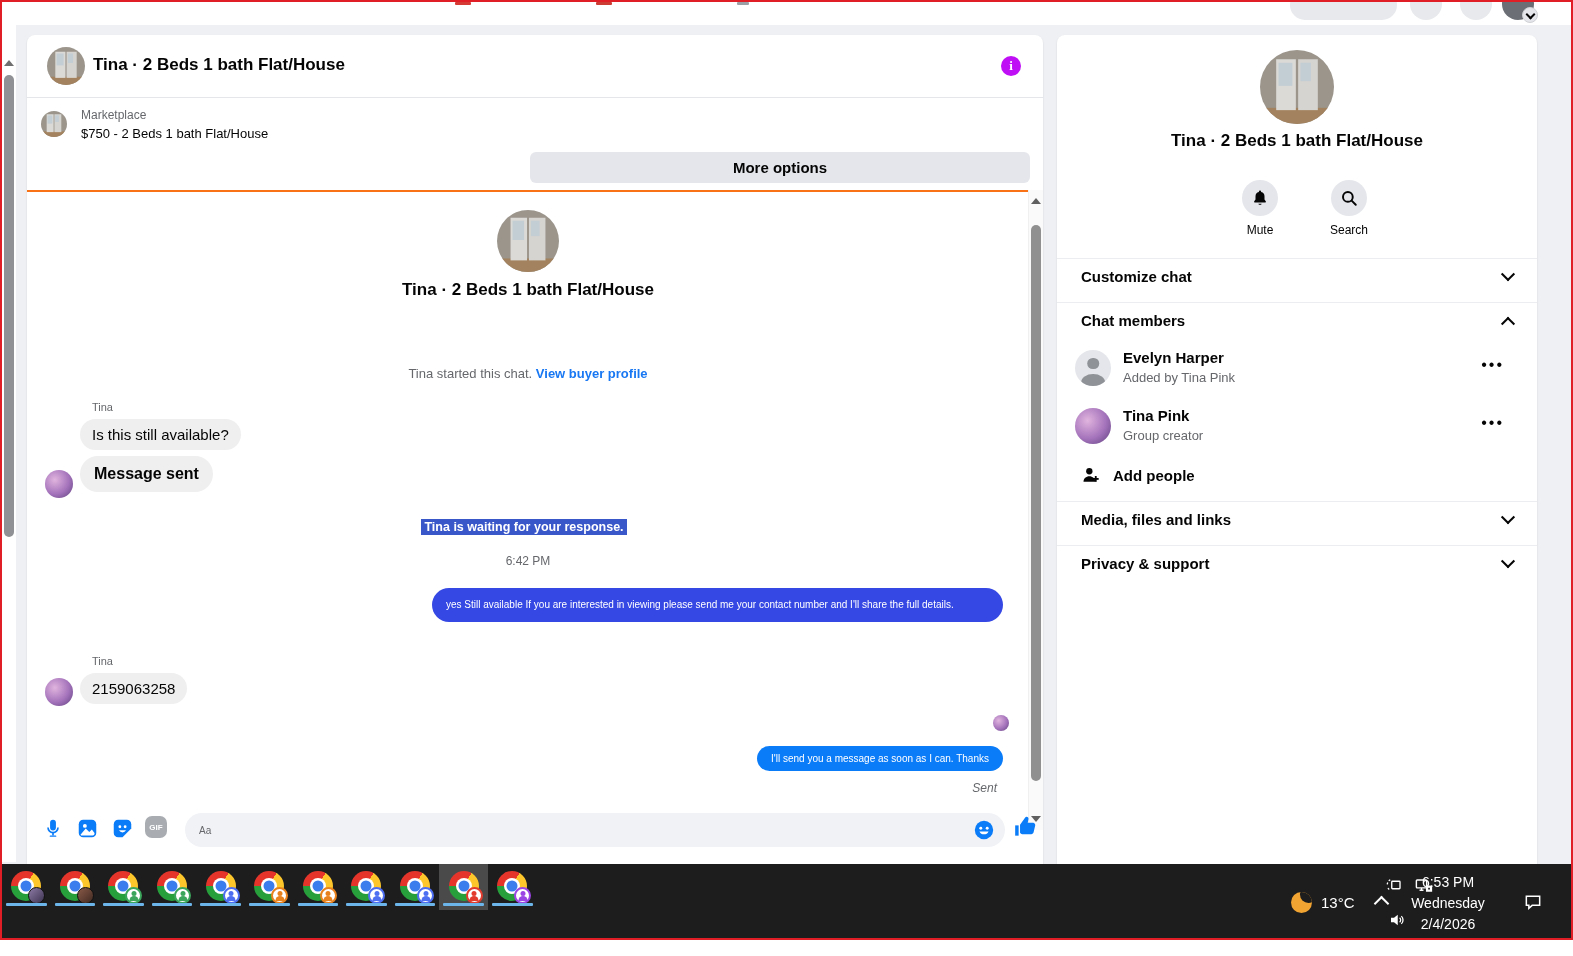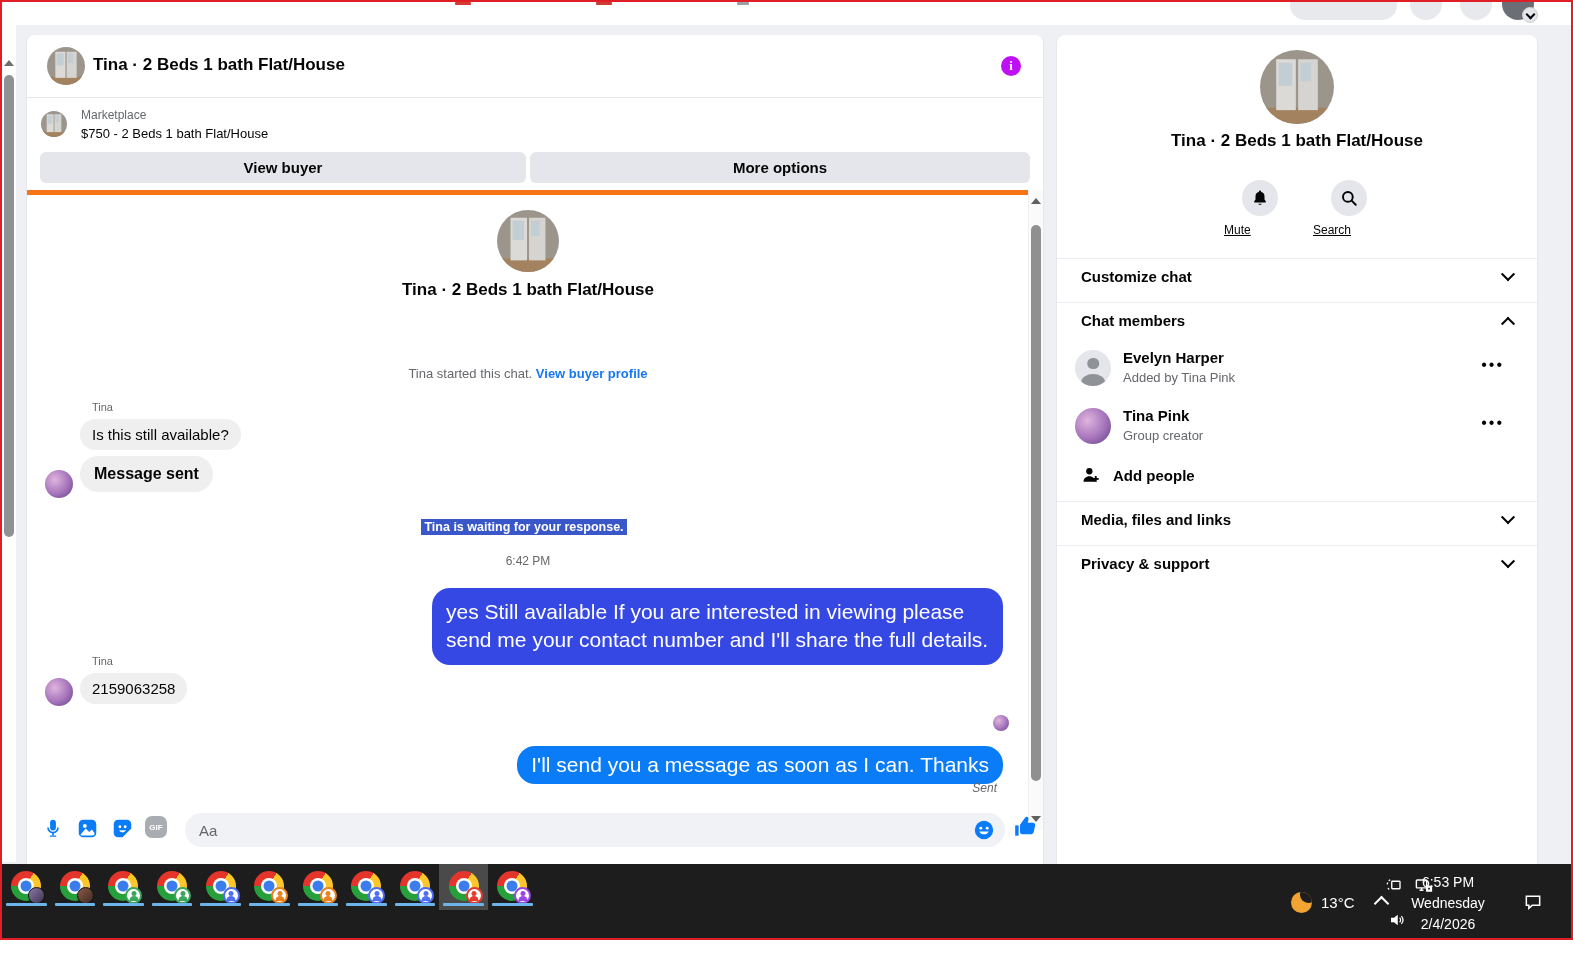--- a/index.html
+++ b/index.html
@@ -20,56 +20,56 @@
   .card{position:absolute;background:#fff;border-radius:8px;box-shadow:0 1px 2px rgba(0,0,0,.12);}
   #chatCard{left:25px;top:33px;width:1016px;height:840px;}
   #detailCard{left:1055px;top:33px;width:480px;height:840px;}
   
   .chat-header{position:absolute;top:0;left:0;right:0;height:62px;border-bottom:1px solid #e4e6ea;}
   .avatar{border-radius:50%;overflow:hidden;flex:0 0 auto;}
   .av-door{position:absolute;}
   .chat-title{position:absolute;left:66px;top:20px;font-size:17px;font-weight:700;color:#050505;}
   .info-btn{position:absolute;left:974px;top:21px;width:20px;height:20px;border-radius:50%;color:#fff;font-weight:700;font-size:13px;display:flex;align-items:center;justify-content:center;font-family:"Liberation Serif",serif;}
   
-  .mp{position:absolute;top:62px;left:0;right:0;height:93px;border-bottom:5px solid #f97316;}
+  .mp{position:absolute;top:62px;left:0;right:0;height:93px;border-bottom:2px solid #f97316;}
   .mp-label{position:absolute;left:54px;top:11px;font-size:12px;color:#65676b;}
   .mp-listing{position:absolute;left:54px;top:29px;font-size:13px;color:#050505;}
   .mp-btn{position:absolute;top:55px;height:31px;background:#e4e6eb;border:none;border-radius:6px;font-size:15px;font-weight:600;color:#050505;font-family:inherit;}
   
   .messages{position:absolute;top:155px;left:0;right:14px;bottom:75px;}
   .center{position:absolute;left:0;right:0;text-align:center;}
   .intro-title{font-size:17px;font-weight:700;color:#050505;}
   .intro-line{font-size:13px;color:#65676b;}
   .intro-link{color:#1877f2;font-weight:700;cursor:pointer;}
   .sender{position:absolute;font-size:11px;color:#65676b;}
   .bubble-in{position:absolute;background:#efeff0;color:#050505;font-size:15px;padding:7px 12px;border-radius:18px;white-space:nowrap;}
-  .bubble-out{position:absolute;color:#fff;font-size:21px;padding:7px 14px;border-radius:18px;box-sizing:border-box;}
+  .bubble-out{position:absolute;color:#fff;font-size:10px;padding:7px 14px;border-radius:18px;box-sizing:border-box;}
   .small-av{position:absolute;width:28px;height:28px;border-radius:50%;}
   .av-tina{background:radial-gradient(circle at 35% 35%,#e0b4de,#a473bb 55%,#5f3f7e);}
   .waiting{position:absolute;left:0;right:8px;text-align:center;}
   .waiting span{color:#fff;font-size:12.5px;font-weight:600;padding:1px 3px;}
   .timestamp{font-size:12px;color:#65676b;}
   .sent-label{position:absolute;right:32px;font-size:12px;color:#65676b;}
   .seen-av{position:absolute;width:16px;height:16px;border-radius:50%;}
   
   .chat-scroll{position:absolute;top:155px;right:0;width:14px;bottom:45px;background:#fafafa;border-left:1px solid #f0f0f0;}
   .cs-thumb{position:absolute;left:2px;top:35px;width:10px;height:556px;background:#909090;border-radius:5px;}
   .tri-up2{width:0;height:0;border-left:5px solid transparent;border-right:5px solid transparent;border-bottom:6px solid #606060;position:absolute;left:2px;top:8px;}
   .tri-dn2{width:0;height:0;border-left:5px solid transparent;border-right:5px solid transparent;border-top:6px solid #606060;position:absolute;left:2px;bottom:8px;}
   
   .composer{position:absolute;left:0;right:0;bottom:0;height:75px;}
   .comp-icon{position:absolute;top:16px;width:24px;height:24px;display:flex;align-items:center;justify-content:center;cursor:pointer;}
   .gif-ic{background:#a9adb2;border-radius:7px;color:#fff;font-size:8px;font-weight:700;width:22px;height:22px;}
-  .comp-input{position:absolute;left:158px;top:13px;width:820px;height:34px;background:#f0f2f5;border:none;border-radius:17px;padding:0 40px 0 14px;font-size:15px;color:#050505;font-family:inherit;box-sizing:border-box;}
+  .comp-input{position:absolute;left:158px;top:13px;width:820px;height:34px;background:#f0f2f5;border:none;border-radius:17px;padding:0 40px 0 14px;font-size:10px;color:#050505;font-family:inherit;box-sizing:border-box;}
   .comp-input::placeholder{color:#65676b;}
   .emoji-btn{position:absolute;left:946px;top:19px;width:22px;height:22px;}
   .like-btn{position:absolute;left:986px;top:14px;width:28px;height:28px;}
   
   .d-title{position:absolute;top:96px;left:0;right:0;text-align:center;font-size:17px;font-weight:700;color:#050505;}
-  .d-action{position:absolute;top:145px;width:72px;text-align:left;text-decoration:underline;}
+  .d-action{position:absolute;top:145px;width:72px;text-align:center;}
   .d-action .circ{width:36px;height:36px;border-radius:50%;background:#e4e6eb;margin:0 auto;display:flex;align-items:center;justify-content:center;cursor:pointer;}
   .d-action .lbl{margin-top:7px;font-size:12px;color:#050505;}
   .d-row{position:absolute;left:0;right:0;height:36px;display:flex;align-items:center;padding:0 24px;box-sizing:border-box;font-size:15px;font-weight:600;color:#050505;cursor:pointer;}
   .d-row.bt{border-top:1px solid #ebedf0;}
   .chev{margin-left:auto;width:8px;height:8px;border-right:2px solid #050505;border-bottom:2px solid #050505;}
   .chev.down{transform:rotate(45deg) translate(-2px,-2px);}
   .chev.up{transform:rotate(-135deg) translate(-2px,-2px);}
   .member{position:absolute;left:0;right:9px;height:56px;}
   .member .m-av{position:absolute;left:18px;top:10px;width:36px;height:36px;border-radius:50%;}
   .av-default{background:#e4e6eb;position:relative;overflow:hidden;}
@@ -149,21 +149,20 @@
             <rect width="64" height="64" fill="#9b958c"></rect>
             <rect x="0" y="50" width="64" height="14" fill="#a3835f"></rect>
             <rect x="14" y="8" width="17" height="44" fill="#dcdad6"></rect>
             <rect x="33" y="8" width="17" height="44" fill="#d6d4d0"></rect>
             <rect x="16" y="11" width="12" height="20" fill="#c2cdd4"></rect>
             <rect x="35" y="11" width="9" height="16" fill="#c2cdd4"></rect>
           </svg>
       </div>
       <div class="mp-label">Marketplace</div>
       <div class="mp-listing">$750 - 2 Beds 1 bath Flat/House</div>
-      <button class="mp-btn" style="left:13px;width:486px;">View buyer</button>
       <button class="mp-btn" style="left:503px;width:500px;">More options</button>
     </div>
 
     <div class="messages">
       <div class="avatar av-door" style="position:absolute;left:470px;top:20px;width:62px;height:62px;">
         <svg viewBox="0 0 64 64" width="62" height="62">
             <rect width="64" height="64" fill="#9b958c"></rect>
             <rect x="0" y="50" width="64" height="14" fill="#a3835f"></rect>
             <rect x="14" y="8" width="17" height="44" fill="#dcdad6"></rect>
             <rect x="33" y="8" width="17" height="44" fill="#d6d4d0"></rect>

